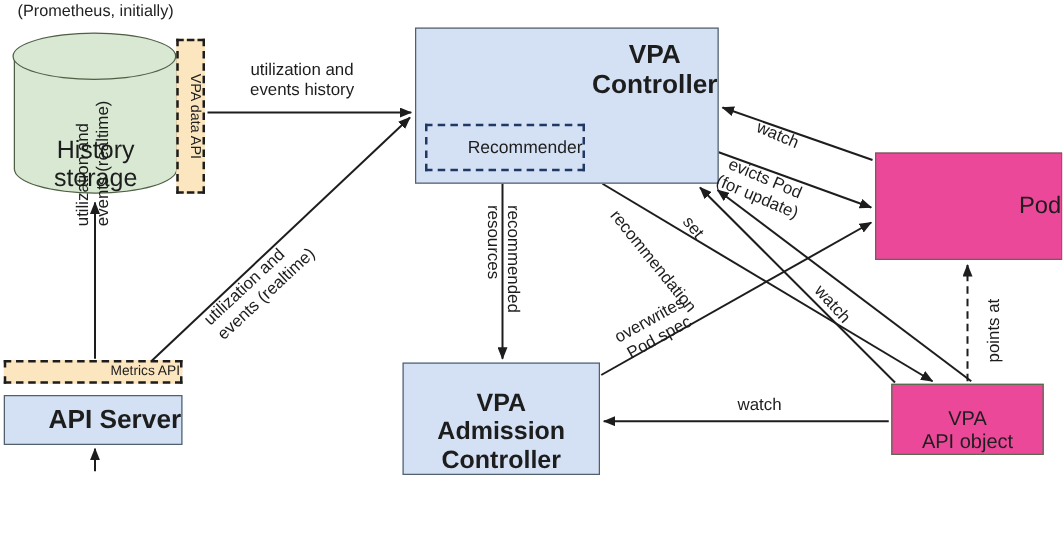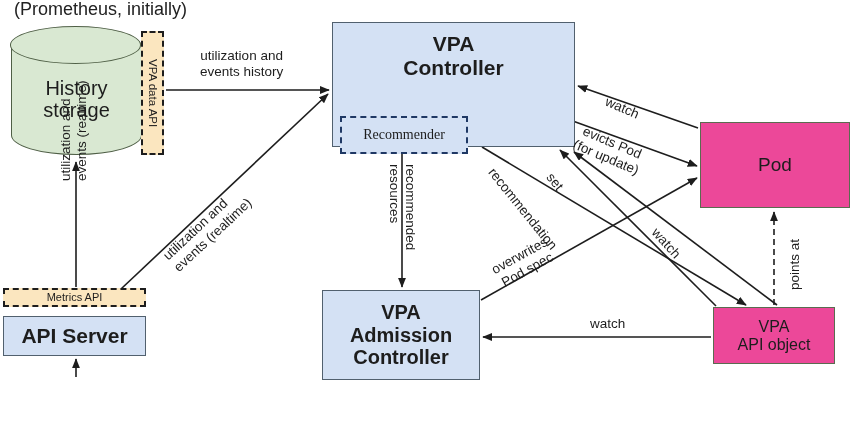--- a/index.html
+++ b/index.html
@@ -20,21 +20,21 @@
     left: 0; top: 0;
     width: 850px;
     height: 439px;
     pointer-events: none;
   }
   .node {
     position: absolute;
     box-sizing: border-box;
     display: flex;
     align-items: center;
-    justify-content: center;
+    justify-content: flex-end;
     text-align: center;
     color: #1d1d1d;
     line-height: 1.12;
   }
   .box-blue {
     background: #d4e1f4;
     border: 1.6px solid #51606e;
   }
   .box-green {
     background: #ec4899;
@@ -46,21 +46,21 @@
   }
   .box-blue-dashed {
     background: #d4e1f4;
     border: 2px dashed #1f3864;
   }
   .bold { font-weight: bold; }
 
   
   #note-prometheus {
     left: 14px; top: 0px; width: 220px; height: 18px;
-    font-size: 18px;
+    font-size: 13px;
     justify-content: flex-start;
     color: #222;
   }
   #history-storage {
     left: 11px; top: 27px; width: 131px; height: 128px;
     background: #d9e8d2;
     border: 1.6px solid #4f5f46;
     border-radius: 66px / 20px;
     font-size: 20px;
     flex-direction: column;
@@ -90,24 +90,23 @@
     white-space: nowrap;
   }
   #vpa-controller {
     left: 332px; top: 22px; width: 243px; height: 125px;
     font-size: 21px;
     align-items: flex-start;
     padding-top: 9px;
     z-index: 2;
   }
   #recommender {
-    left: 340px; top: 116px; width: 128px; height: 38px;
+    left: 340px; top: 99px; width: 128px; height: 38px;
     font-size: 14px;
     z-index: 3;
-    font-family: Liberation Serif, serif;
   }
   #updater {
     left: 481px; top: 99px; width: 86px; height: 38px;
     font-size: 14px;
     z-index: 3;
   }
   #pod {
     left: 700px; top: 122px; width: 150px; height: 86px;
     font-size: 19px;
     z-index: 2;

